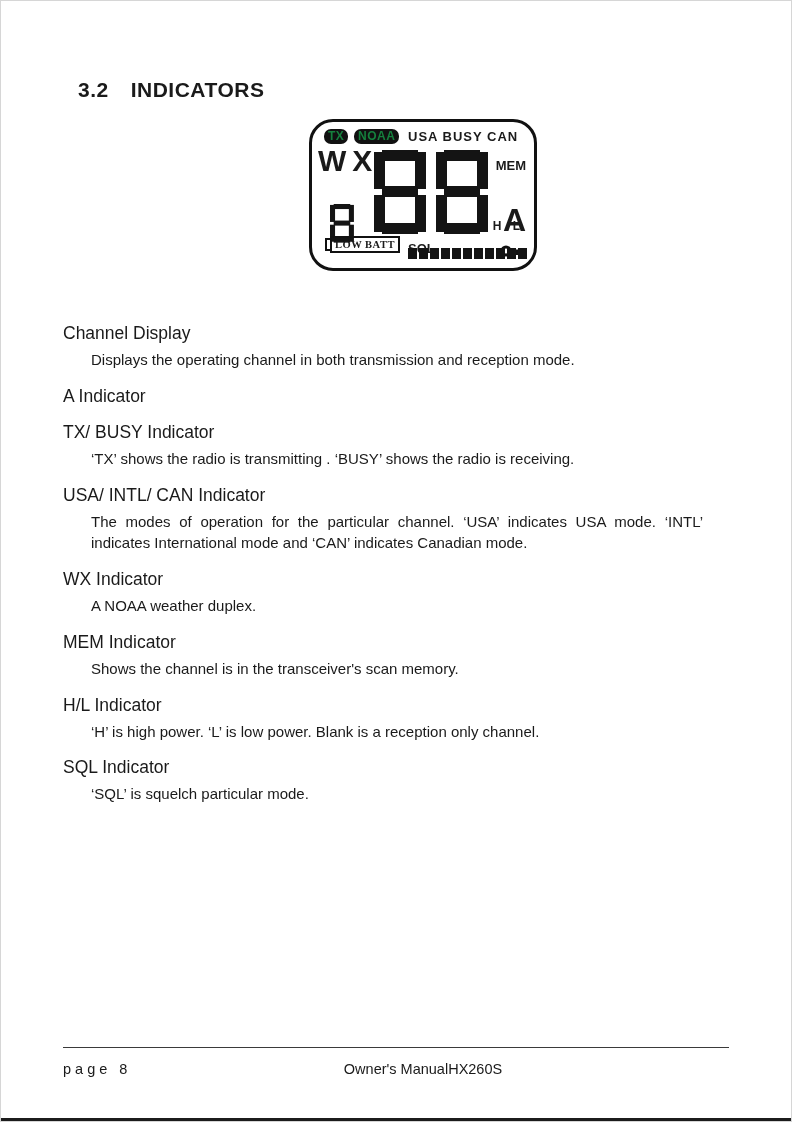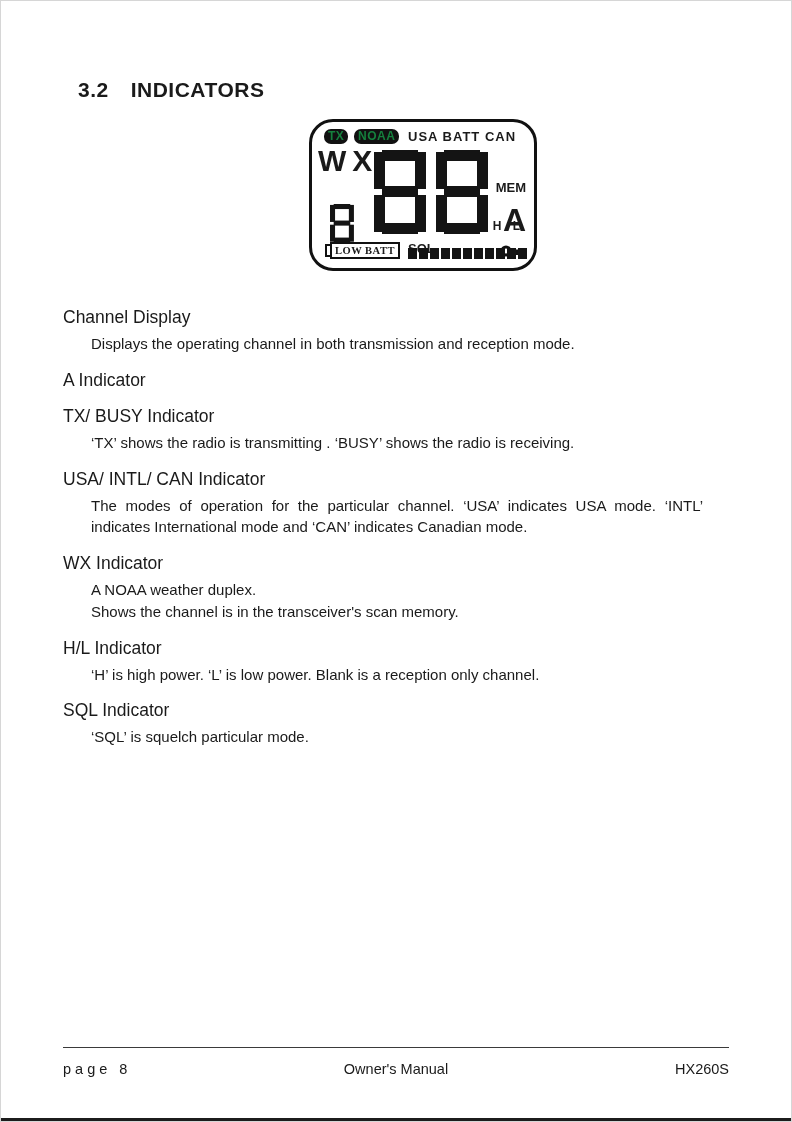--- a/index.html
+++ b/index.html
@@ -50,68 +50,68 @@
   .seg i { position:absolute; background:#141414; }
   .seg .st  { left:8px; top:0; width:36px; height:11px; }
   .seg .sm  { left:8px; top:36px; width:36px; height:11px; }
   .seg .sb  { left:8px; bottom:0; width:36px; height:11px; }
   .seg .stl { left:0; top:2px; width:11px; height:37px; }
   .seg .str { right:0; top:2px; width:11px; height:37px; }
   .seg .sbl { left:0; bottom:2px; width:11px; height:37px; }
   .seg .sbr { right:0; bottom:2px; width:11px; height:37px; }
   .small-digit { position:absolute; left:18px; top:82px; width:26px; height:42px; }
   .small-digit .seg { transform:scale(0.46); transform-origin:top left; }
-  .lcd-mem { position:absolute; right:8px; top:58px; font-weight:bold; font-size:13px; }
+  .lcd-mem { position:absolute; right:8px; top:36px; font-weight:bold; font-size:13px; }
   .lcd-hl  { position:absolute; right:10px; top:64px; font-weight:bold; font-size:12px; letter-spacing:4px;margin-top:33px; }
   .lcd-a   { position:absolute; right:8px; top:82px; font-weight:bold; font-size:32px; line-height:1; }
   .lcd-key { position:absolute; right:8px; top:122px; }
   .lcd-sql { position:absolute; left:96px; top:119px; font-weight:bold; font-size:13px; }
-  .lowbatt { position:absolute; left:13px; bottom:9px; display:flex; align-items:center; }
+  .lowbatt { position:absolute; left:13px; bottom:15px; display:flex; align-items:center; }
   .batt-tip { width:3px; height:9px; border:2px solid #111; border-right:none; }
   .batt-box {
     border:2px solid #111; padding:0 3px; line-height:13px;
     font-family:"Liberation Serif", serif; font-weight:bold; font-size:10.5px;
     letter-spacing:0.5px; white-space:nowrap;
   }
   .meter { position:absolute; left:96px; bottom:9px; display:flex; gap:2px; }
   .meter-seg { width:9px; height:11px; background:#141414; }
 
   
   .content { position:absolute; left:62px; top:306px; width:668px; }
   .section-heading {
     margin:15px 0 5px 0; font-size:17.5px; font-weight:400; line-height:1.2;
   }
-  .section:first-child .section-heading { margin-top:0; }
+  .section:first-child .section-heading { margin-top:16px; }
   .section-body {
     margin:0 12px 0 28px; max-width:612px;
     font-size:15px; line-height:1.45; text-align:justify;
   }
 
   
   .footer-rule { position:absolute; left:62px; right:62px; top:1046px; border-top:1.5px solid #3a3a3a; }
   .footer {
     position:absolute; left:62px; right:62px; top:1060px;
     display:grid; grid-template-columns:1fr auto 1fr; align-items:baseline;
     font-size:14.5px;
   }
   .footer-left  { letter-spacing:4px; }
   .footer-center{ text-align:left; }
-  .footer-right { text-align:right; }
+  .footer-right { text-align:left; }
 </style>
 </head>
 <body>
 
 <div class="sheet">
 
   <h1 class="title"><span>3.2</span><span class="title-gap"></span><span>INDICATORS</span></h1>
 
   <div class="lcd">
     <span class="badge lcd-tx">TX</span>
     <span class="badge lcd-busy">NOAA</span>
-    <span class="lcd-modes">USA BATT CAN</span>
+    <span class="lcd-modes">USA BUSY CAN</span>
 
     <span class="lcd-wx">WX</span>
 
     <div class="digits" aria-label="88">
       <div class="seg">
           <i class="st"></i>
           <i class="sm"></i>
           <i class="sb"></i>
           <i class="stl"></i>
           <i class="str"></i>
@@ -194,20 +194,21 @@
       <h3 class="section-heading">USA/ INTL/ CAN Indicator</h3>
       <p class="section-body">The modes of operation for the particular channel. ‘USA’ indicates USA mode. ‘INTL’ indicates International mode and ‘CAN’ indicates Canadian mode.</p>
     </div>
 
     <div class="section">
       <h3 class="section-heading">WX Indicator</h3>
       <p class="section-body">A NOAA weather duplex.</p>
     </div>
 
     <div class="section">
+      <h3 class="section-heading">MEM Indicator</h3>
       <p class="section-body">Shows the channel is in the transceiver's scan memory.</p>
     </div>
 
     <div class="section">
       <h3 class="section-heading">H/L Indicator</h3>
       <p class="section-body">‘H’ is high power.  ‘L’ is low power. Blank is a reception only channel.</p>
     </div>
 
     <div class="section">
       <h3 class="section-heading">SQL Indicator</h3>

